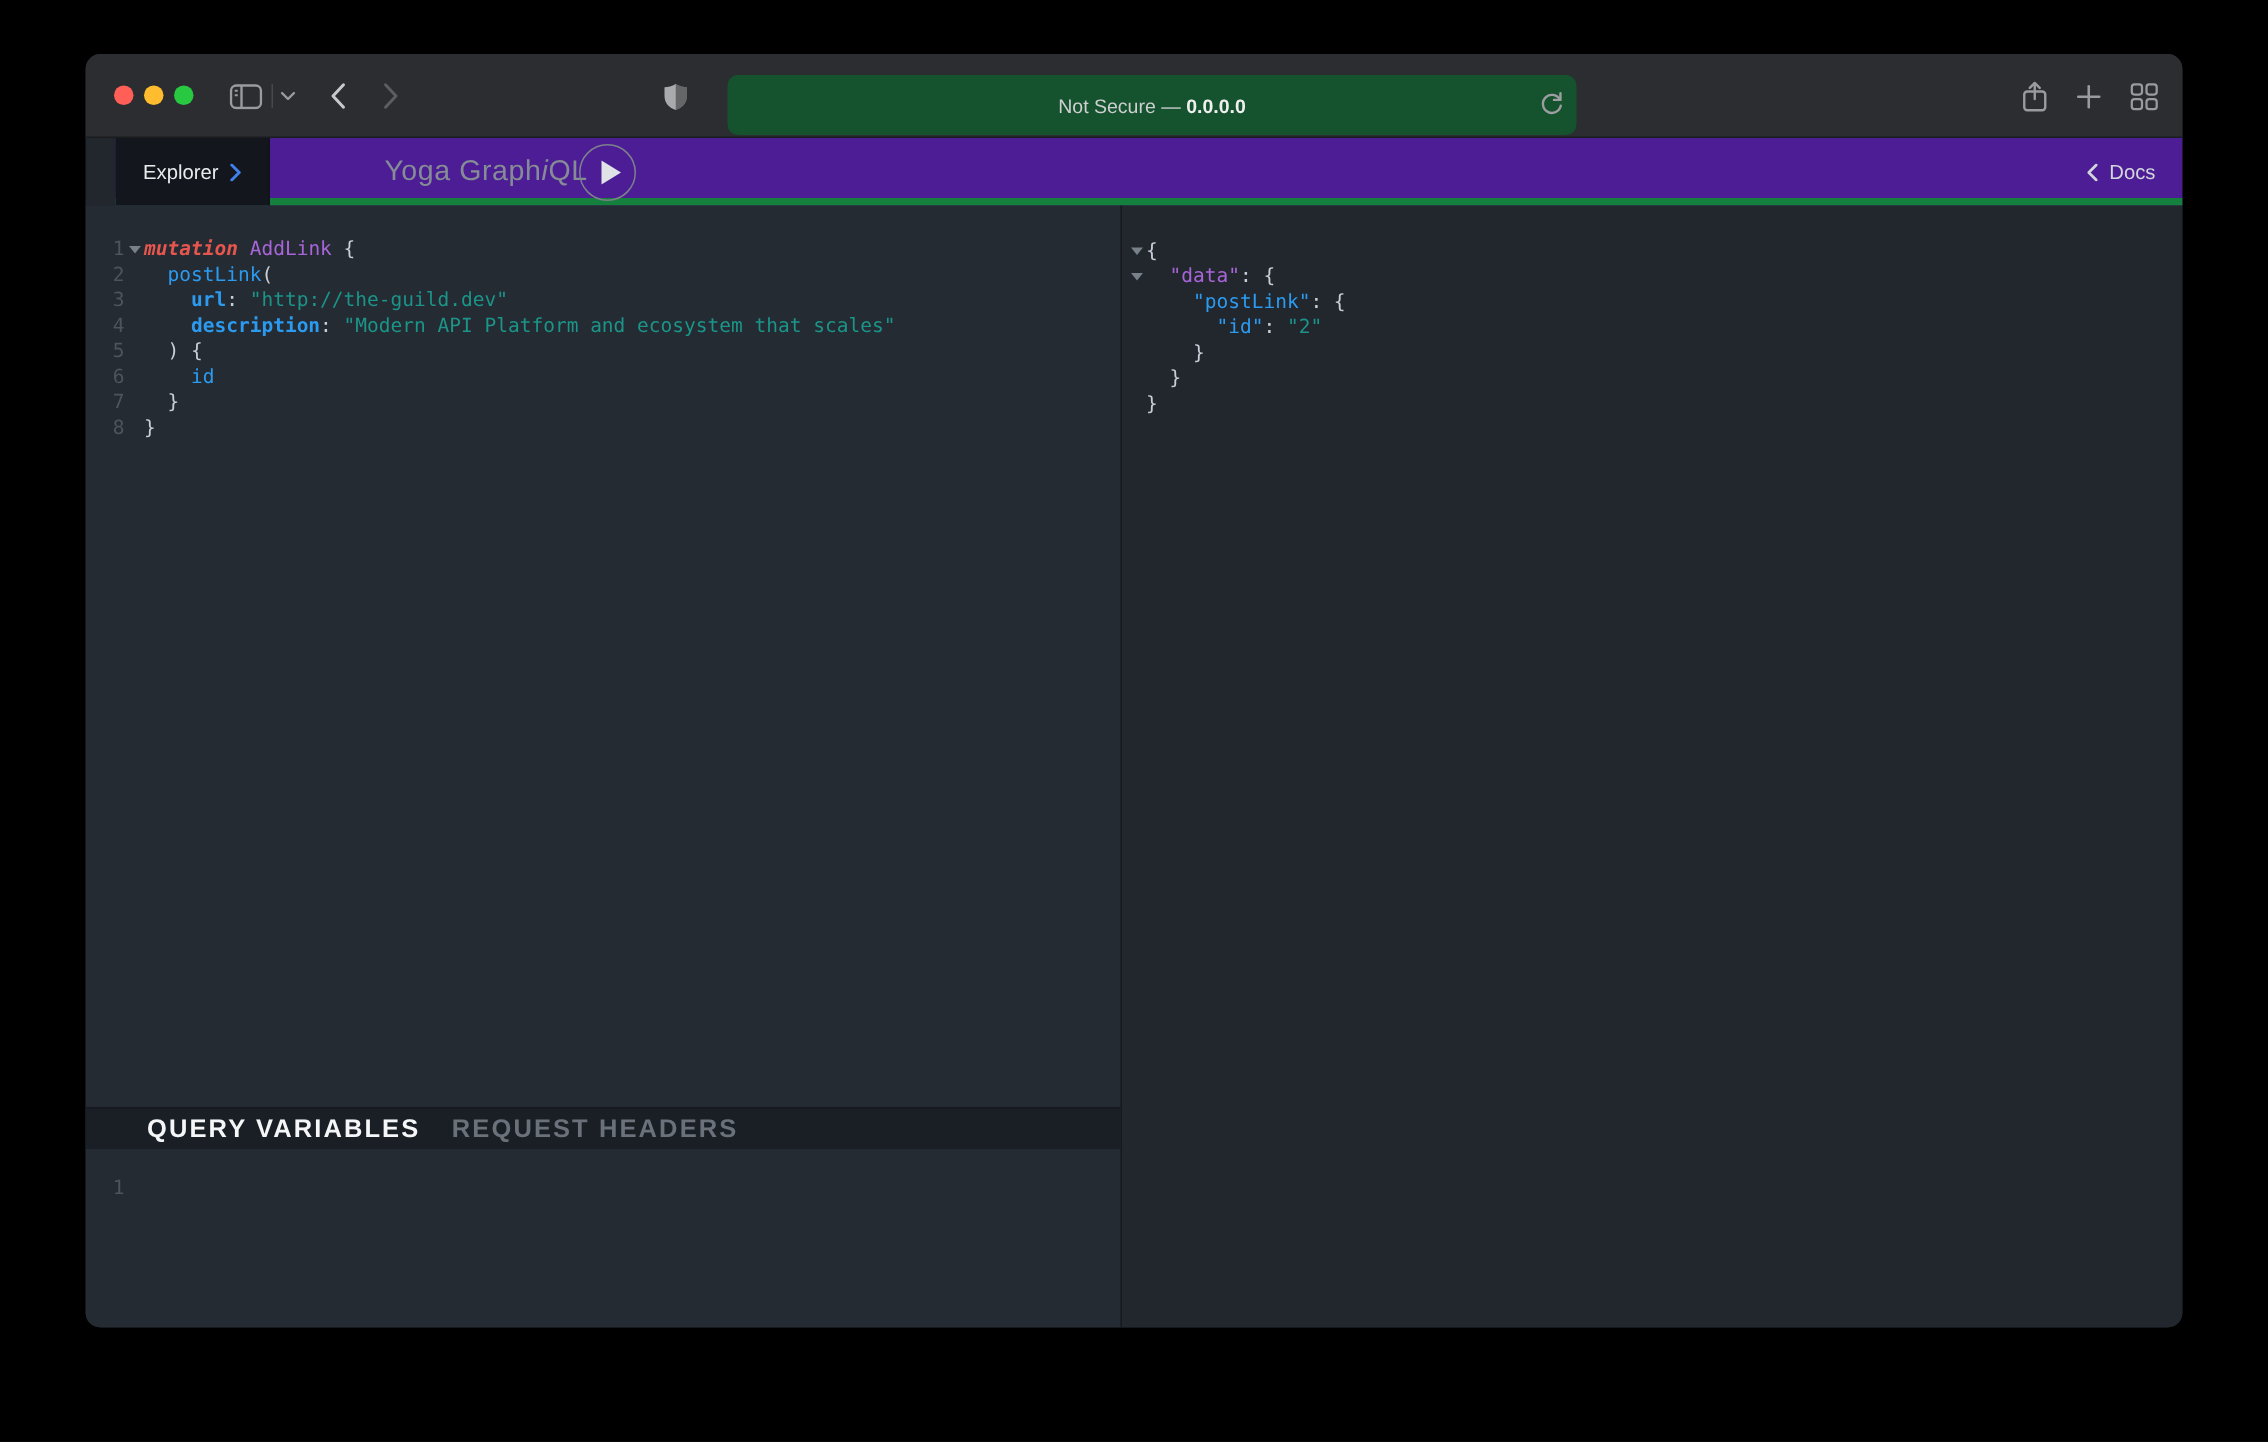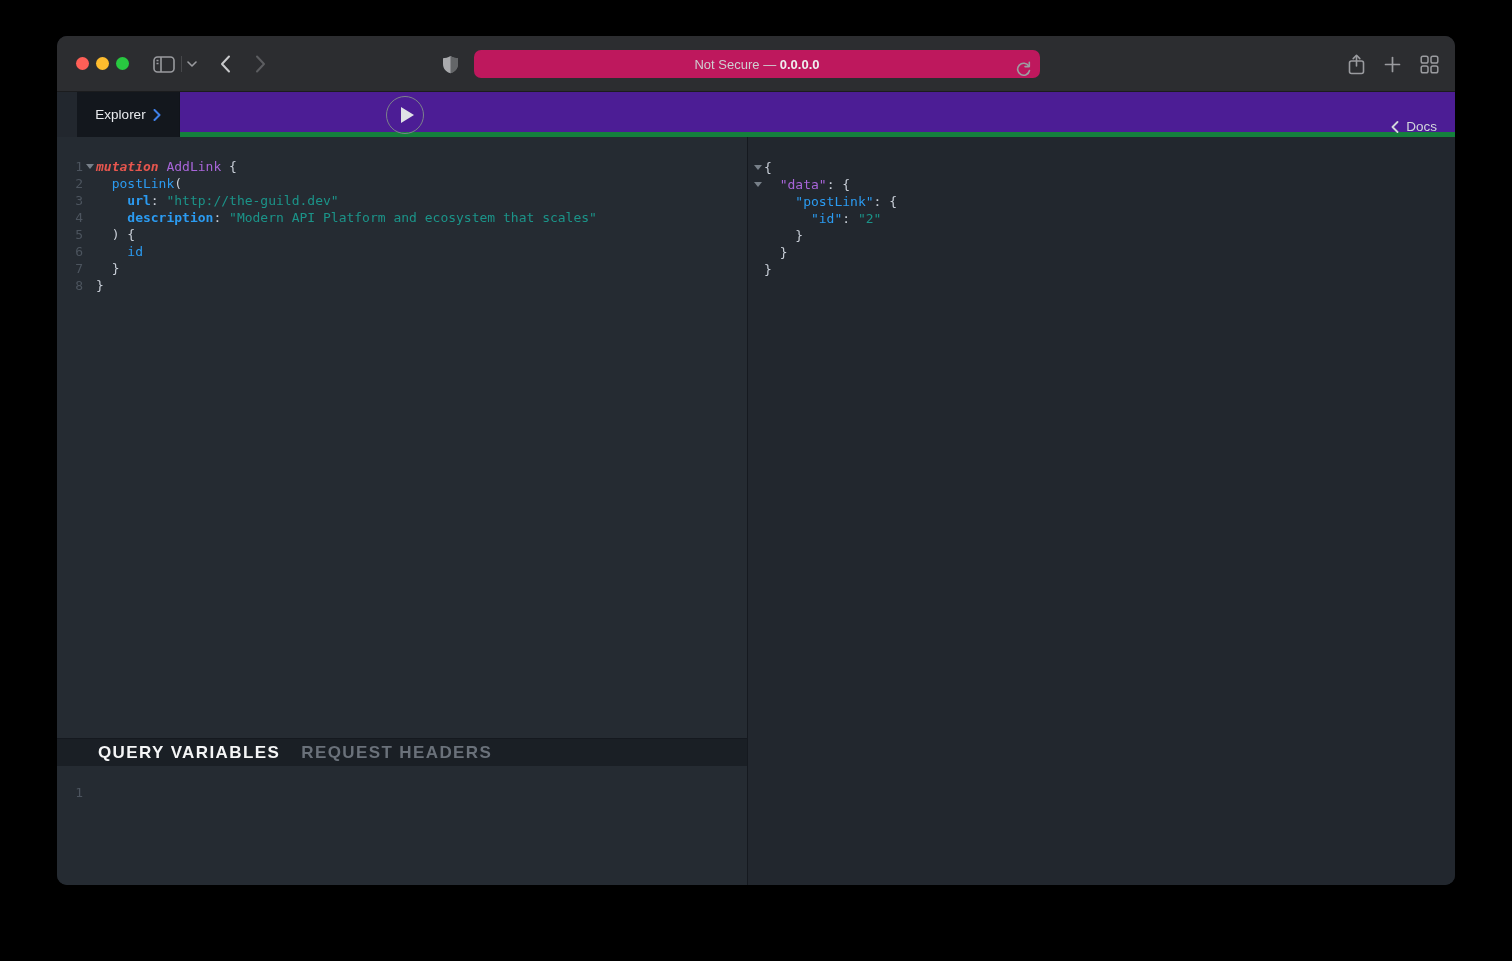--- a/index.html
+++ b/index.html
@@ -11,22 +11,22 @@
            box-shadow:0 18px 50px rgba(0,0,0,.65); }
 
   
   .chrome{ position:absolute; top:0; left:0; right:0; height:56px;
            background:#2c2d30; border-bottom:1px solid #1b1c1e; }
   .traffic{ position:absolute; left:19px; top:20.5px; display:flex; gap:7px; }
   .traffic span{ width:13px; height:13px; border-radius:50%; display:block; }
   .chrome-btn{ position:absolute; top:0; height:56px; display:flex; align-items:center;
                justify-content:center; background:none; border:none; cursor:default; }
   .vdiv{ position:absolute; left:124px; top:20px; width:1px; height:16px; background:#47484b; }
-  .urlbar{ position:absolute; left:417px; top:14px; width:566px; height:28px;
-           background:#be185d; border-radius:7px; display:flex; align-items:center;
+  .urlbar{ position:absolute; left:428px; top:14px; width:566px; height:40px;
+           background:#14532d; border-radius:7px; display:flex; align-items:center;
            justify-content:center; }
   .urlbar .addr{ font-size:13px; color:#cfcfd1; }
   .urlbar .addr b{ color:#efeff0; font-weight:600; }
   .reload{ position:absolute; right:9px; top:5px; background:none; border:none; }
 
   
   .gqlbar{ position:absolute; top:56px; left:0; right:0; height:45px;
            background:#4c1d95; border-bottom:5px solid #15803d;margin-left:20px; }
   .explorer{ position:absolute; left:0; top:0; width:103px; height:45px;
              background:#13171d; border-right:1px solid #10141a;
@@ -38,21 +38,21 @@
   .playbtn{ position:absolute; left:309px; top:3.5px; width:38px; height:38px;
             border-radius:50%; border:1.5px solid #7c828b; background:transparent;
             display:flex; align-items:center; justify-content:center; cursor:pointer; }
   .playbtn .tri{ width:0; height:0; border-left:13px solid #dfe2e6;
                  border-top:8px solid transparent; border-bottom:8px solid transparent;
                  margin-left:4px; }
   .tool-buttons{ position:absolute; left:363px; top:9px; display:flex; gap:17px; }
   .tbtn{ height:27px; padding:0 14px; border:none; border-radius:6px; background:#14171d;
          color:#f2f3f5; font-size:13px; font-weight:500; letter-spacing:.2px;
          font-family:"Liberation Sans",sans-serif; cursor:pointer; }
-  .docs{ position:absolute; right:18px; top:12px; height:45px; display:flex; align-items:center;
+  .docs{ position:absolute; right:18px; top:0; height:45px; display:flex; align-items:center;
          gap:7px; color:#d2d6db; font-size:13.5px; cursor:pointer; }
 
   
   .content{ position:absolute; top:101px; left:0; right:0; bottom:0; display:flex; }
   .left-pane{ width:691px; display:flex; flex-direction:column;
               background:#252b32; border-right:1px solid #15191f; }
   .query-editor{ flex:1; padding-top:21px; overflow:hidden; }
   .tabbar{ height:28px; background:#1a1f25; border-top:1px solid #15191f;
            display:flex; align-items:center; padding-left:41px; gap:21px; }
   .tab{ font-size:17px; font-weight:bold; letter-spacing:1.4px; text-transform:uppercase;
@@ -165,20 +165,21 @@
   </div>
 
   <div class="gqlbar">
     <div class="explorer">
       <span>Explorer</span>
       <svg width="8" height="12" viewBox="0 0 8 12">
         <path d="M1.5 1 L6.5 6 L1.5 11" fill="none" stroke="#3f7fe8" stroke-width="2" stroke-linecap="round" stroke-linejoin="round"></path>
       </svg>
     </div>
 
+    <div class="logo"><span>Yoga Graph</span><i>i</i><span>QL</span></div>
 
     <button class="playbtn">
       <span class="tri"></span>
     </button>
 
 
     <div class="docs">
       <svg width="8" height="12" viewBox="0 0 8 12">
         <path d="M6.5 1 L1.5 6 L6.5 11" fill="none" stroke="#d2d6db" stroke-width="1.8" stroke-linecap="round" stroke-linejoin="round"></path>
       </svg>

